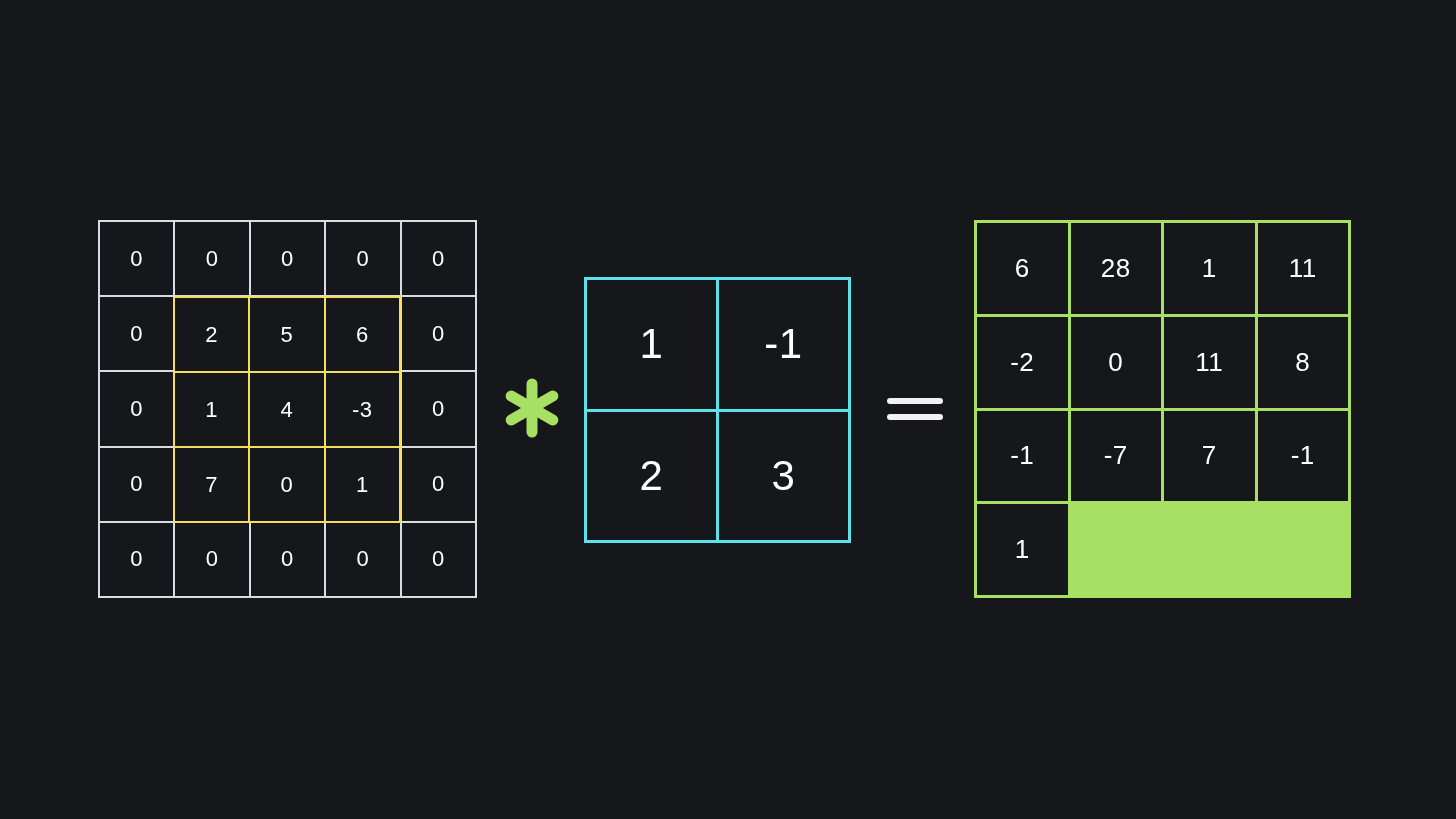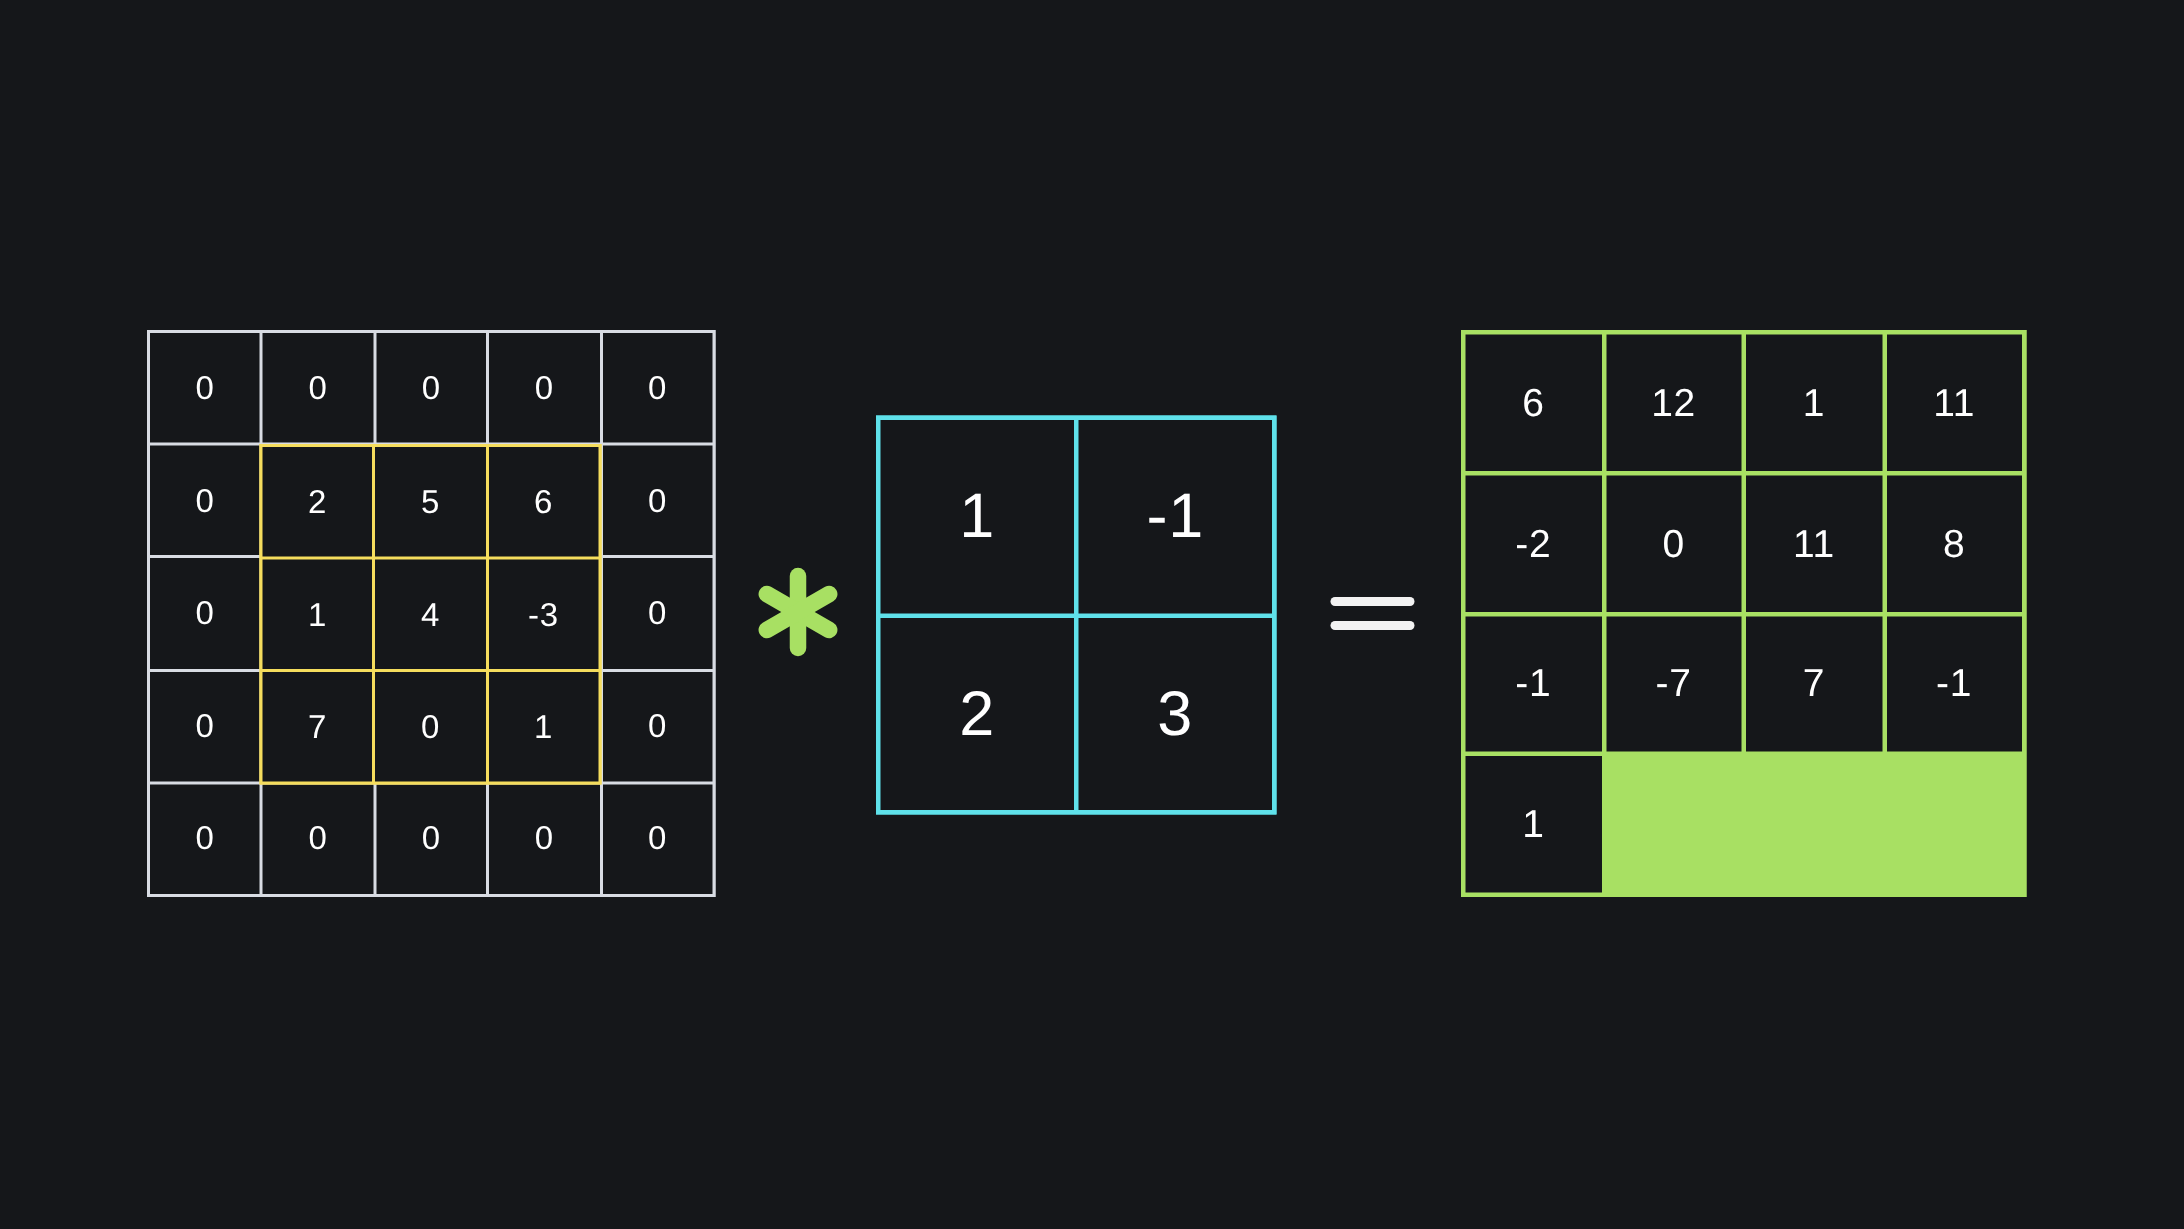--- a/index.html
+++ b/index.html
@@ -238,21 +238,21 @@
     <div class="cell">3</div>
   </div>
 
   <div class="operator" id="equals-operator">
     <div class="eq-bar"></div>
     <div class="eq-bar"></div>
   </div>
 
   <div class="matrix" id="output-matrix">
     <div class="cell">6</div>
-    <div class="cell">12</div>
+    <div class="cell">28</div>
 
     <div class="cell">1</div>
     <div class="cell">11</div>
     <div class="cell">-2</div>
     <div class="cell">0</div>
 
     <div class="cell">11</div>
     <div class="cell">8</div>
     <div class="cell">-1</div>
 

